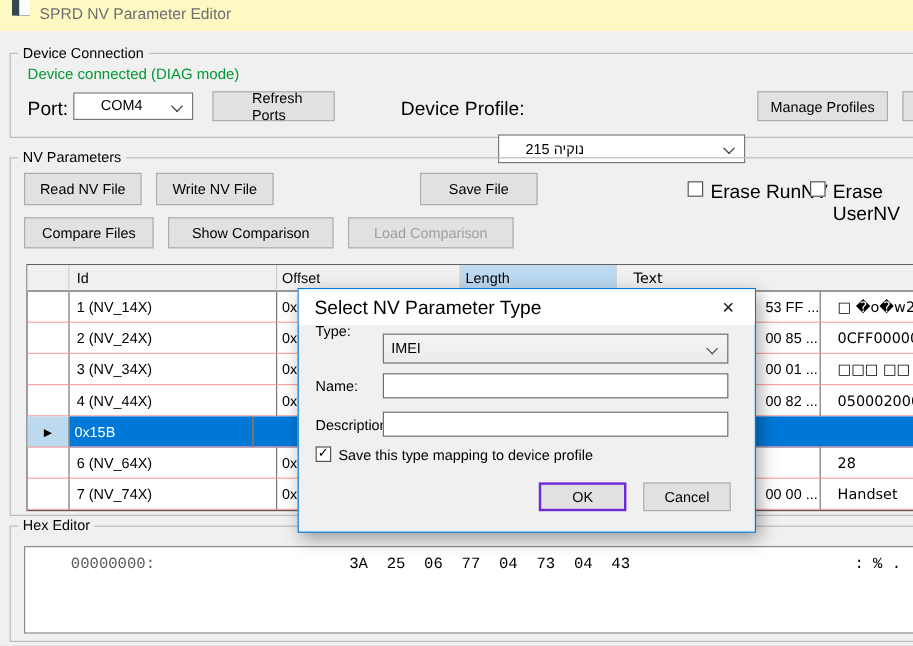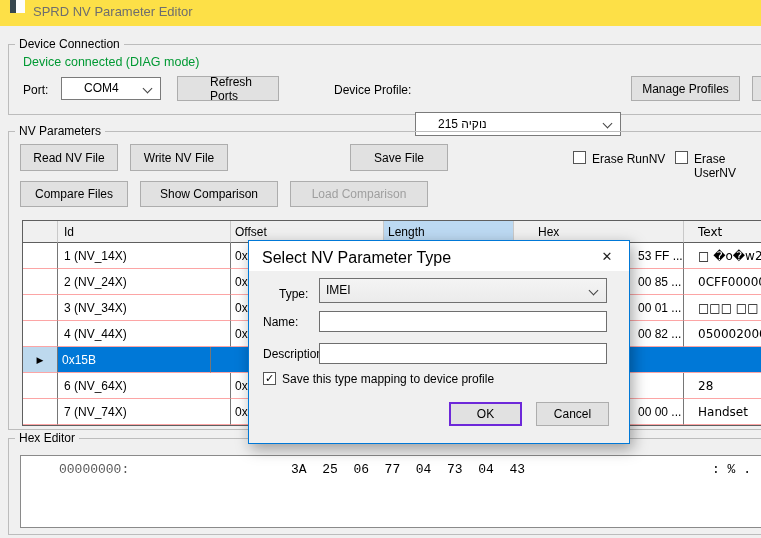--- a/index.html
+++ b/index.html
@@ -3,36 +3,36 @@
 <meta charset="utf-8">
 <style>
   * { margin:0; padding:0; box-sizing:border-box; }
   body { background:#ccc; }
   .screen {
     position:relative; width:761px; height:538px; overflow:hidden;
     background:#f0f0f0; font-family:"Liberation Sans",sans-serif;
     font-size:12px; color:#000;
   }
   
-  .titlebar { position:absolute; left:0; top:0; width:100%; height:26px; background:#fde047;padding-left:32px; }
+  .titlebar { position:absolute; left:0; top:0; width:100%; height:26px; background:#fef9c3;padding-left:32px; }
   .app-icon { position:absolute; left:10px; top:0; width:15px; height:13px;
     background:#37474f;
     box-shadow: inset -9px 0 0 #fdfdfd, inset -11px 0 0 #37474f; }
   .title-text { position:absolute; left:33px; top:4px; font-size:13px; color:#6e6e6e; }
 
   
   .groupbox { position:absolute; border:1px solid #bcbcbc; }
   #gb-device { left:8px; top:44px; width:780px; height:71px; }
   #gb-nv     { left:8px; top:131px; width:780px; height:299px; }
   #gb-hex    { left:8px; top:438px; width:780px; height:97px; }
   .gb-label { position:absolute; top:-8px; left:6px; background:#f0f0f0; padding:0 4px; font-size:12px; }
 
   
   .status-green { position:absolute; left:23px; top:55px; color:#009933; font-size:12.5px; font-weight:bold; font-weight:normal; }
-  .lbl { position:absolute; font-size:12px; }
+  .lbl { position:absolute; font-size:16px; }
   .combo { position:absolute; background:#fff; border:1px solid #7a7a7a; line-height:21px; padding-left:22px; overflow:hidden; }
   .chev { position:absolute; right:9px; top:7px; width:7px; height:7px;
     border-right:1.4px solid #444; border-bottom:1.4px solid #444; transform:rotate(45deg); }
   #port-combo    { left:61px;  top:77px; width:100px; height:23px; }
   #profile-combo { left:415px; top:76px; width:206px; height:24px; line-height:22px;margin-top:36px; }
   #profile-combo .val { direction:rtl; unicode-bidi:isolate; display:inline-block; }
   .btn { position:absolute; background:#e1e1e1; border:1px solid #adadad;
     display:flex; align-items:center; justify-content:center; font-size:12px; }
   #refresh-btn { left:177px; top:76px; width:102px; height:25px;padding-left:32px; }
   #manage-btn  { left:631px; top:76px; width:109px; height:25px; }
@@ -74,21 +74,21 @@
   .row-arrow { font-size:9px; color:#000; }
 
   
   .dialog { position:absolute; left:248px; top:240px; width:382px; height:204px;
     background:#f0f0f0; border:1px solid #0078d7; box-shadow:3px 5px 14px rgba(0,0,0,.35); z-index:10; }
   .dlg-titlebar { position:absolute; left:0; top:0; width:100%; height:30px; background:#fff; }
   .dlg-title { position:absolute; left:13px; top:8px; font-size:16px; }
   .dlg-close { position:absolute; right:0; top:0; width:44px; height:30px;
     display:flex; align-items:center; justify-content:center; font-size:13px; color:#222; }
   .dlg-lbl { position:absolute; left:14px; font-size:12px; }
-  #dlg-type-lbl { top:46px;margin-left:16px; } #dlg-name-lbl { top:74px; } #dlg-desc-lbl { top:106px; }
+  #dlg-type-lbl { top:28px; } #dlg-name-lbl { top:74px; } #dlg-desc-lbl { top:106px; }
   .dlg-combo { position:absolute; left:70px; top:37px; width:288px; height:25px;
     background:linear-gradient(#f4f4f4,#ebebeb); border:1px solid #707070; line-height:23px; padding-left:6px; }
   .dlg-combo .chev { top:8px; }
   .dlg-input { position:absolute; left:70px; width:288px; height:21px;
     border:1px solid #6e6e6e; background:#fff; font-family:"Liberation Sans",sans-serif; font-size:12px; padding:0 4px; }
   #dlg-name-input { top:70px; } #dlg-desc-input { top:102px; }
   #dlg-cb { left:14px; top:131px; position:absolute; }
   #dlg-cb-lbl { left:33px; top:131px; }
   #dlg-ok { left:200px; top:161px; width:73px; height:24px; border:2px solid #6d28d9; }
   #dlg-cancel { left:287px; top:161px; width:73px; height:24px; }
@@ -142,21 +142,20 @@
   <span class="lbl" id="cb-runnv-lbl">Erase RunNV</span>
   <div class="checkbox" id="cb-usernv"></div>
   <span class="lbl" id="cb-usernv-lbl">Erase UserNV</span>
 
   <div class="grid">
     <div class="grow head">
       <div class="gcell c-sel"></div>
       <div class="gcell c-id">Id</div>
       <div class="gcell c-off">Offset</div>
       <div class="gcell c-len hl">Length</div>
-      <div class="gcell c-hex">Hex</div>
       <div class="gcell c-txt">Text</div>
     </div>
     <div class="grow">
       <div class="gcell c-sel"></div>
       <div class="gcell c-id">1 (NV_14X)</div>
       <div class="gcell c-off">0x000</div>
       <div class="gcell c-len"></div>
       <div class="gcell c-hex">53 FF ...</div>
       <div class="gcell c-txt">□ �o�w2S�</div>
     </div>

